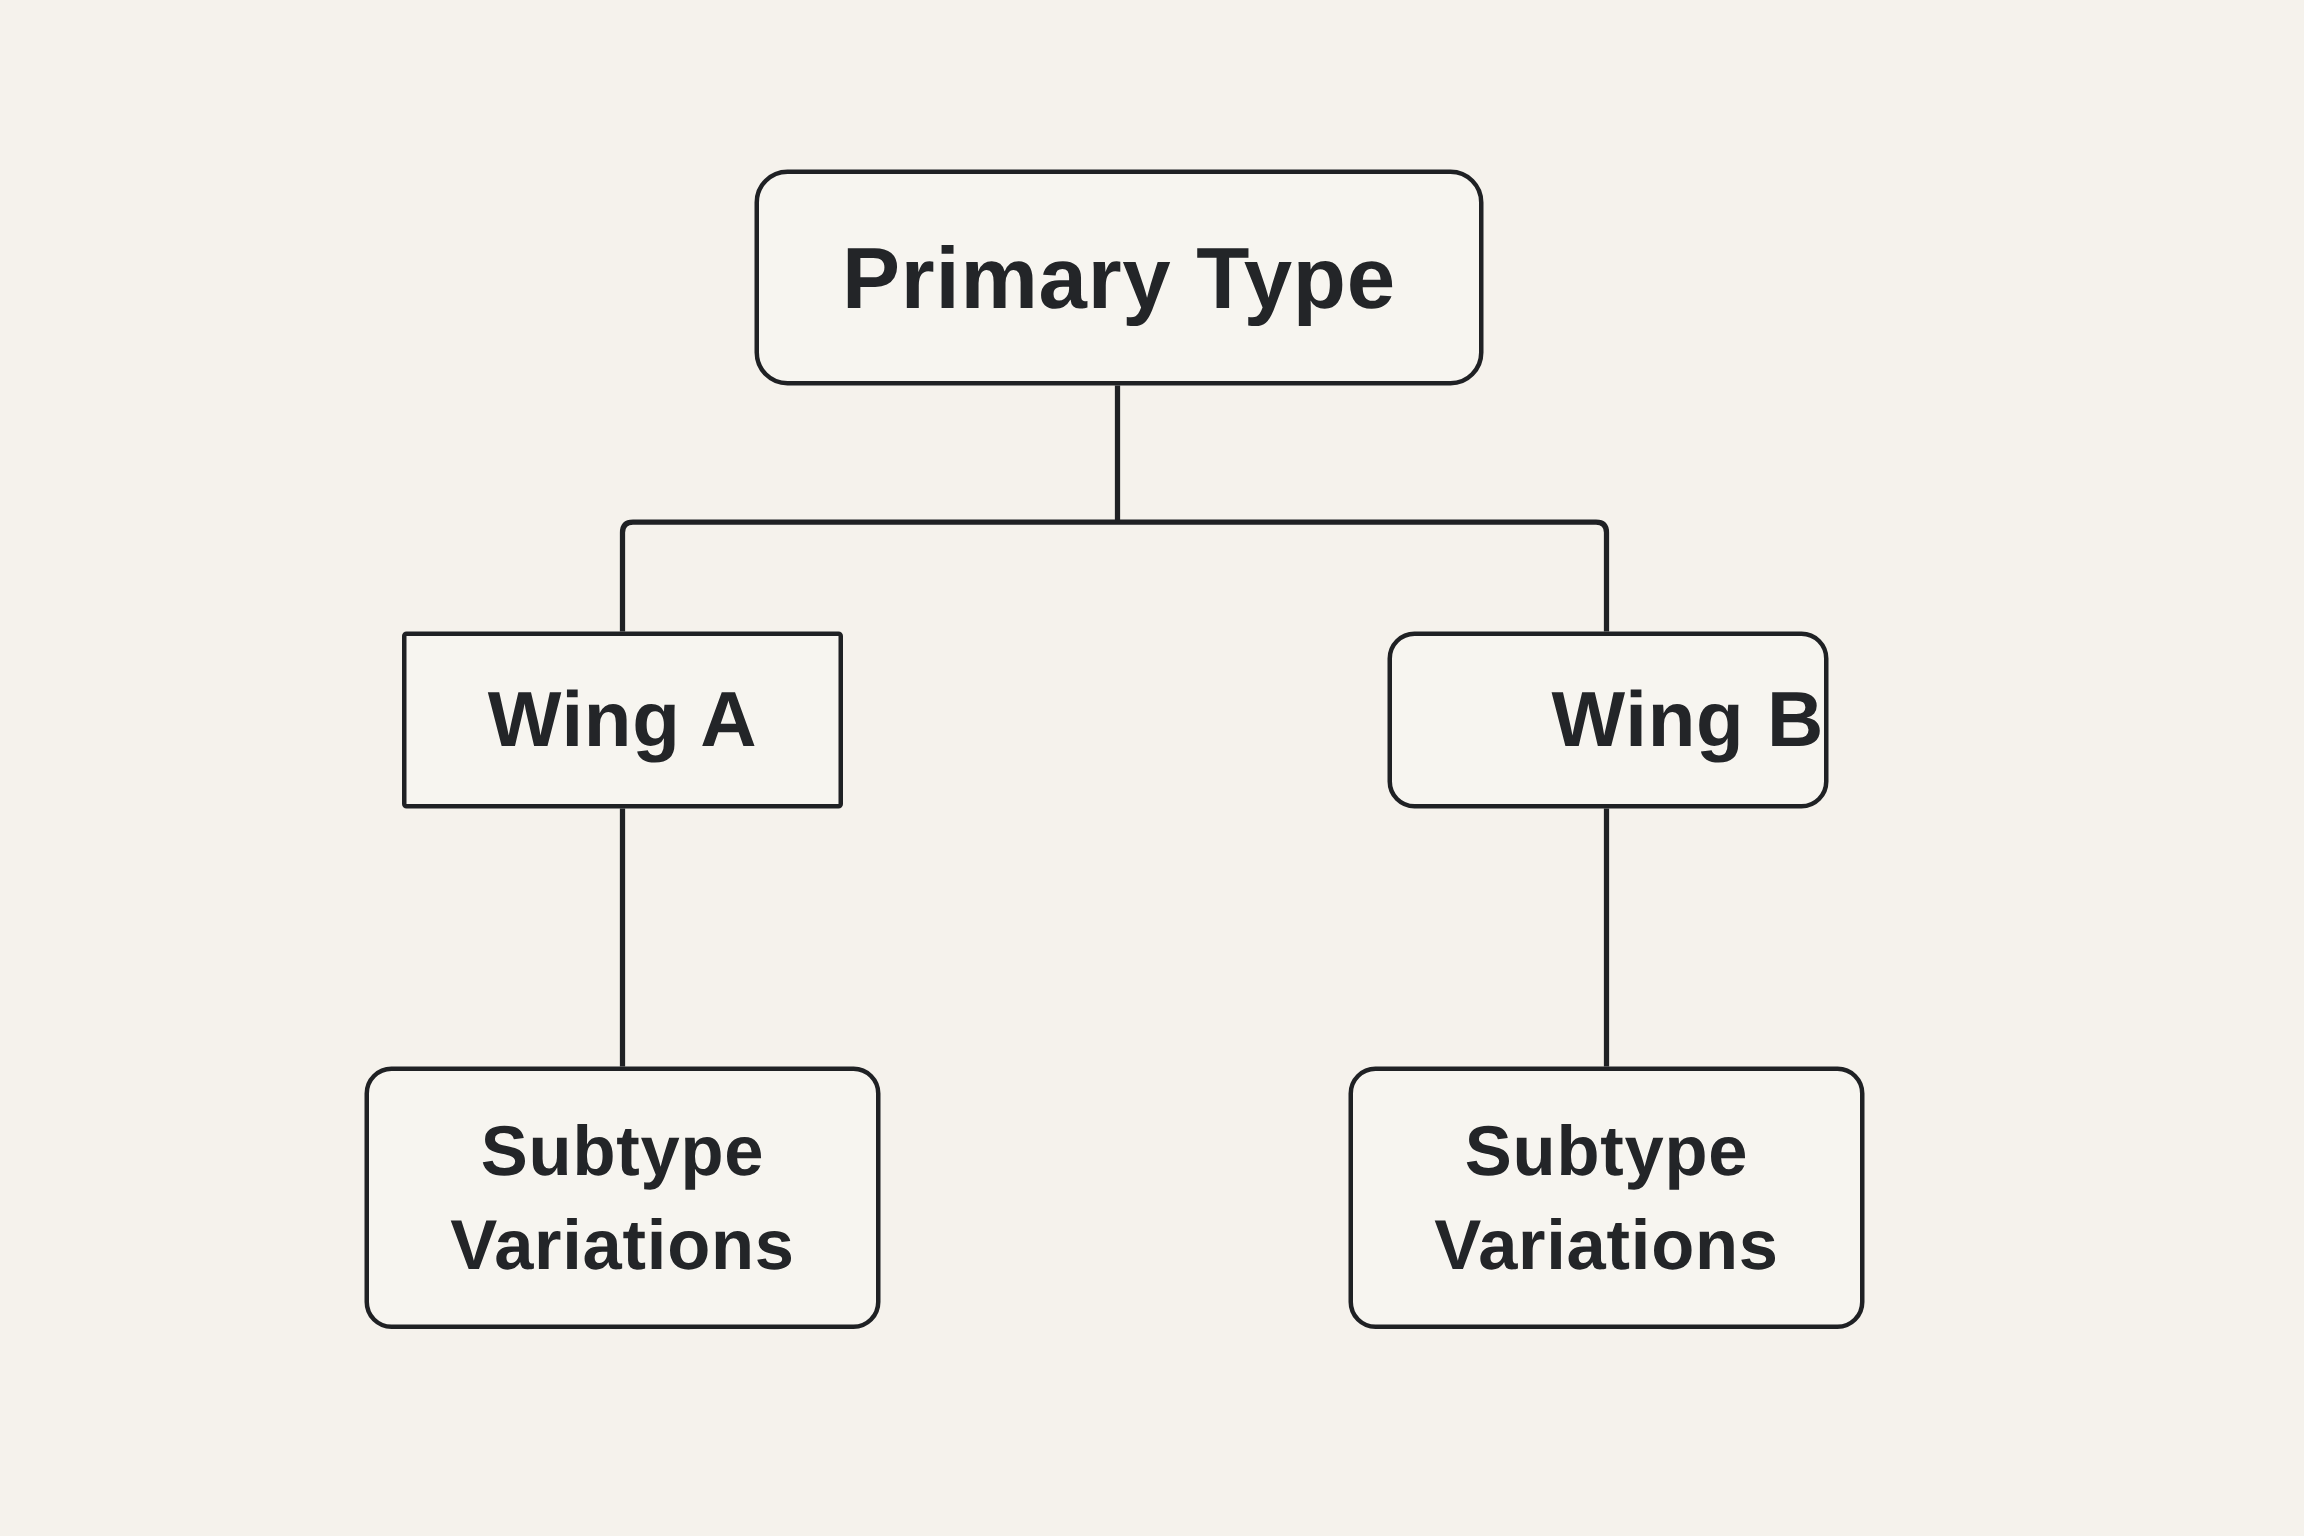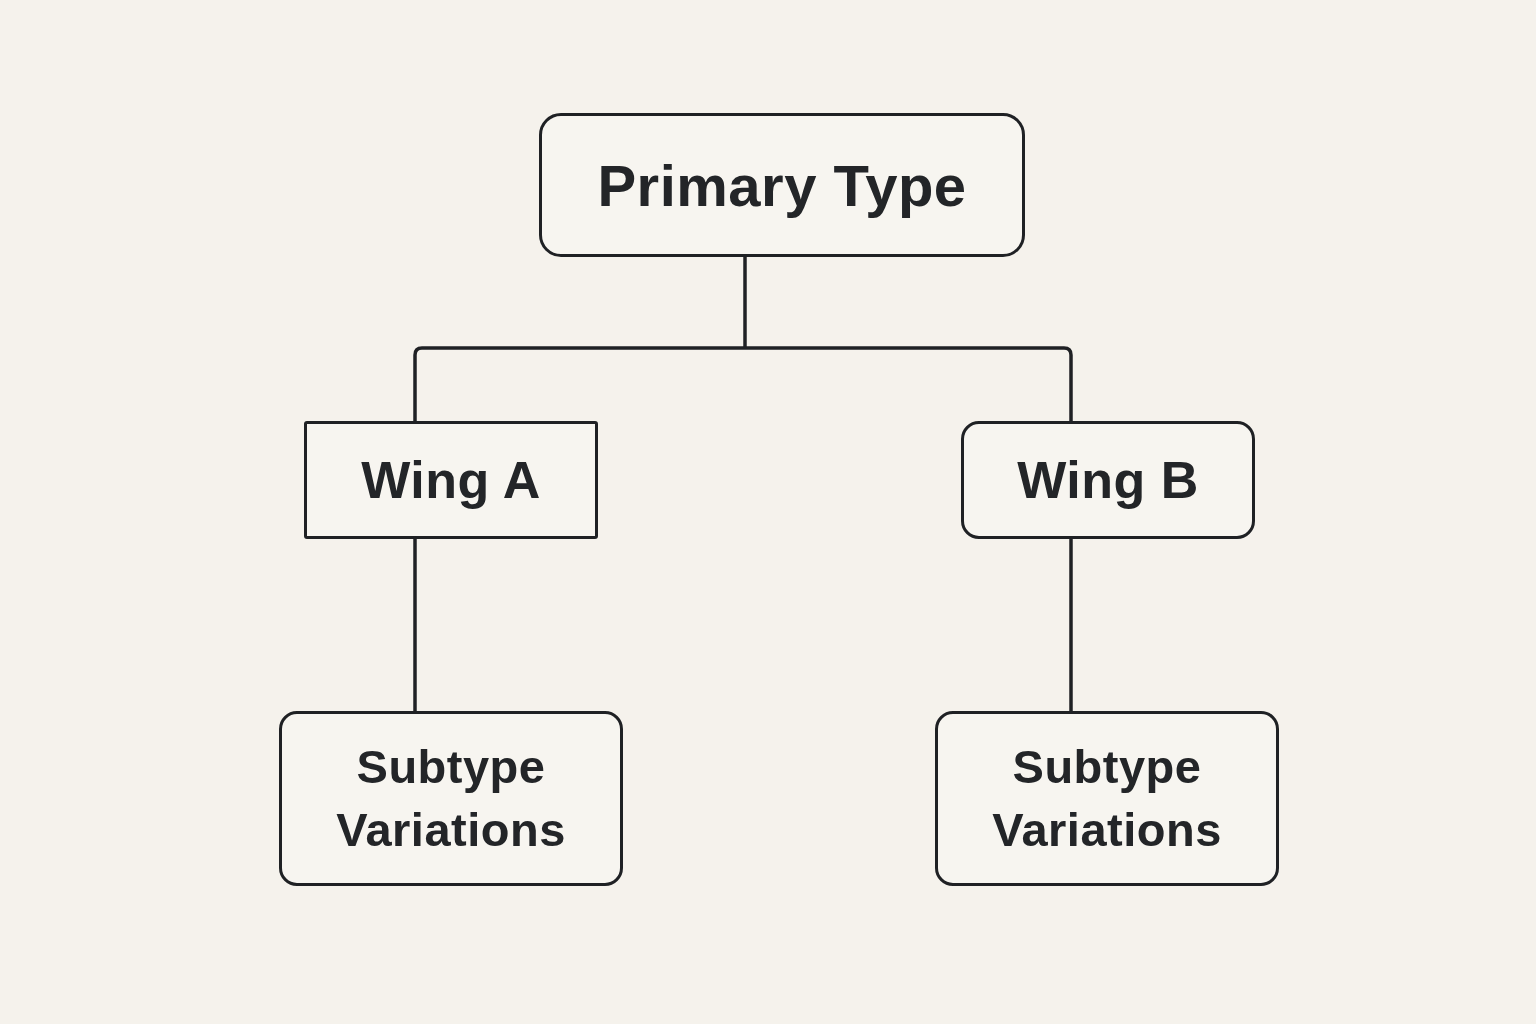--- a/index.html
+++ b/index.html
@@ -26,21 +26,20 @@
     box-sizing: border-box;
     background: #f7f5f0;
     border: 3.5px solid #1f2124;
     display: flex;
     align-items: center;
     justify-content: center;
     text-align: center;
     color: #232528;
     font-weight: 700;
     letter-spacing: 0.5px;
-    margin-left: 36px;
   }
   .node-root {
     left: 503px;
     top: 113px;
     width: 486px;
     height: 144px;
     border-radius: 22px;
     font-size: 58px;
   }
   .node-wing-a {
@@ -51,20 +50,21 @@
     border-radius: 3px;
     font-size: 52px;
   }
   .node-wing-b {
     left: 925px;
     top: 421px;
     width: 294px;
     height: 118px;
     border-radius: 18px;
     font-size: 52px;
+    justify-content: flex-end;
   }
   .node-leaf {
     top: 711px;
     width: 344px;
     height: 175px;
     border-radius: 18px;
     font-size: 47px;
     line-height: 1.32;
     padding: 0 18px;
   }

